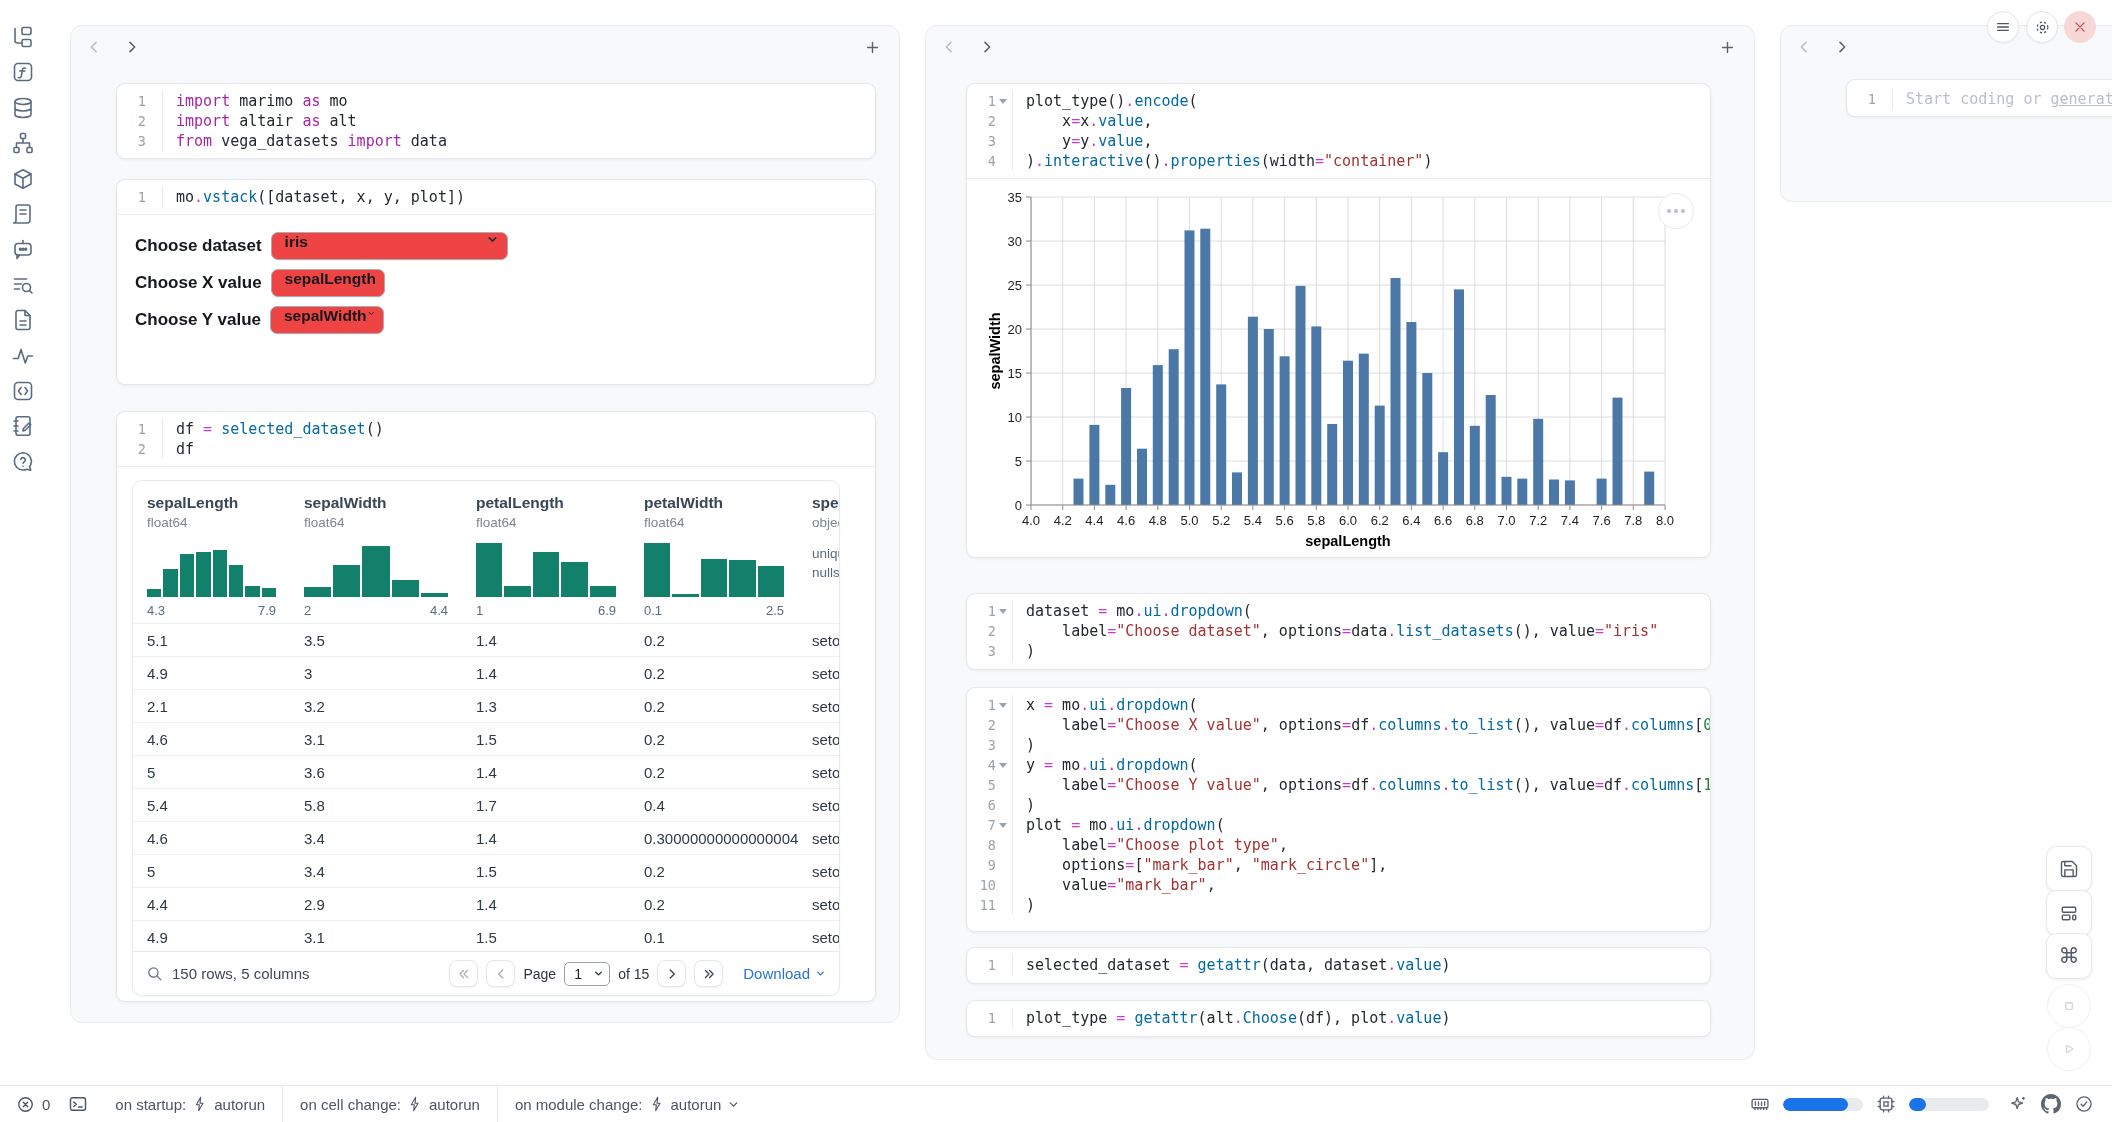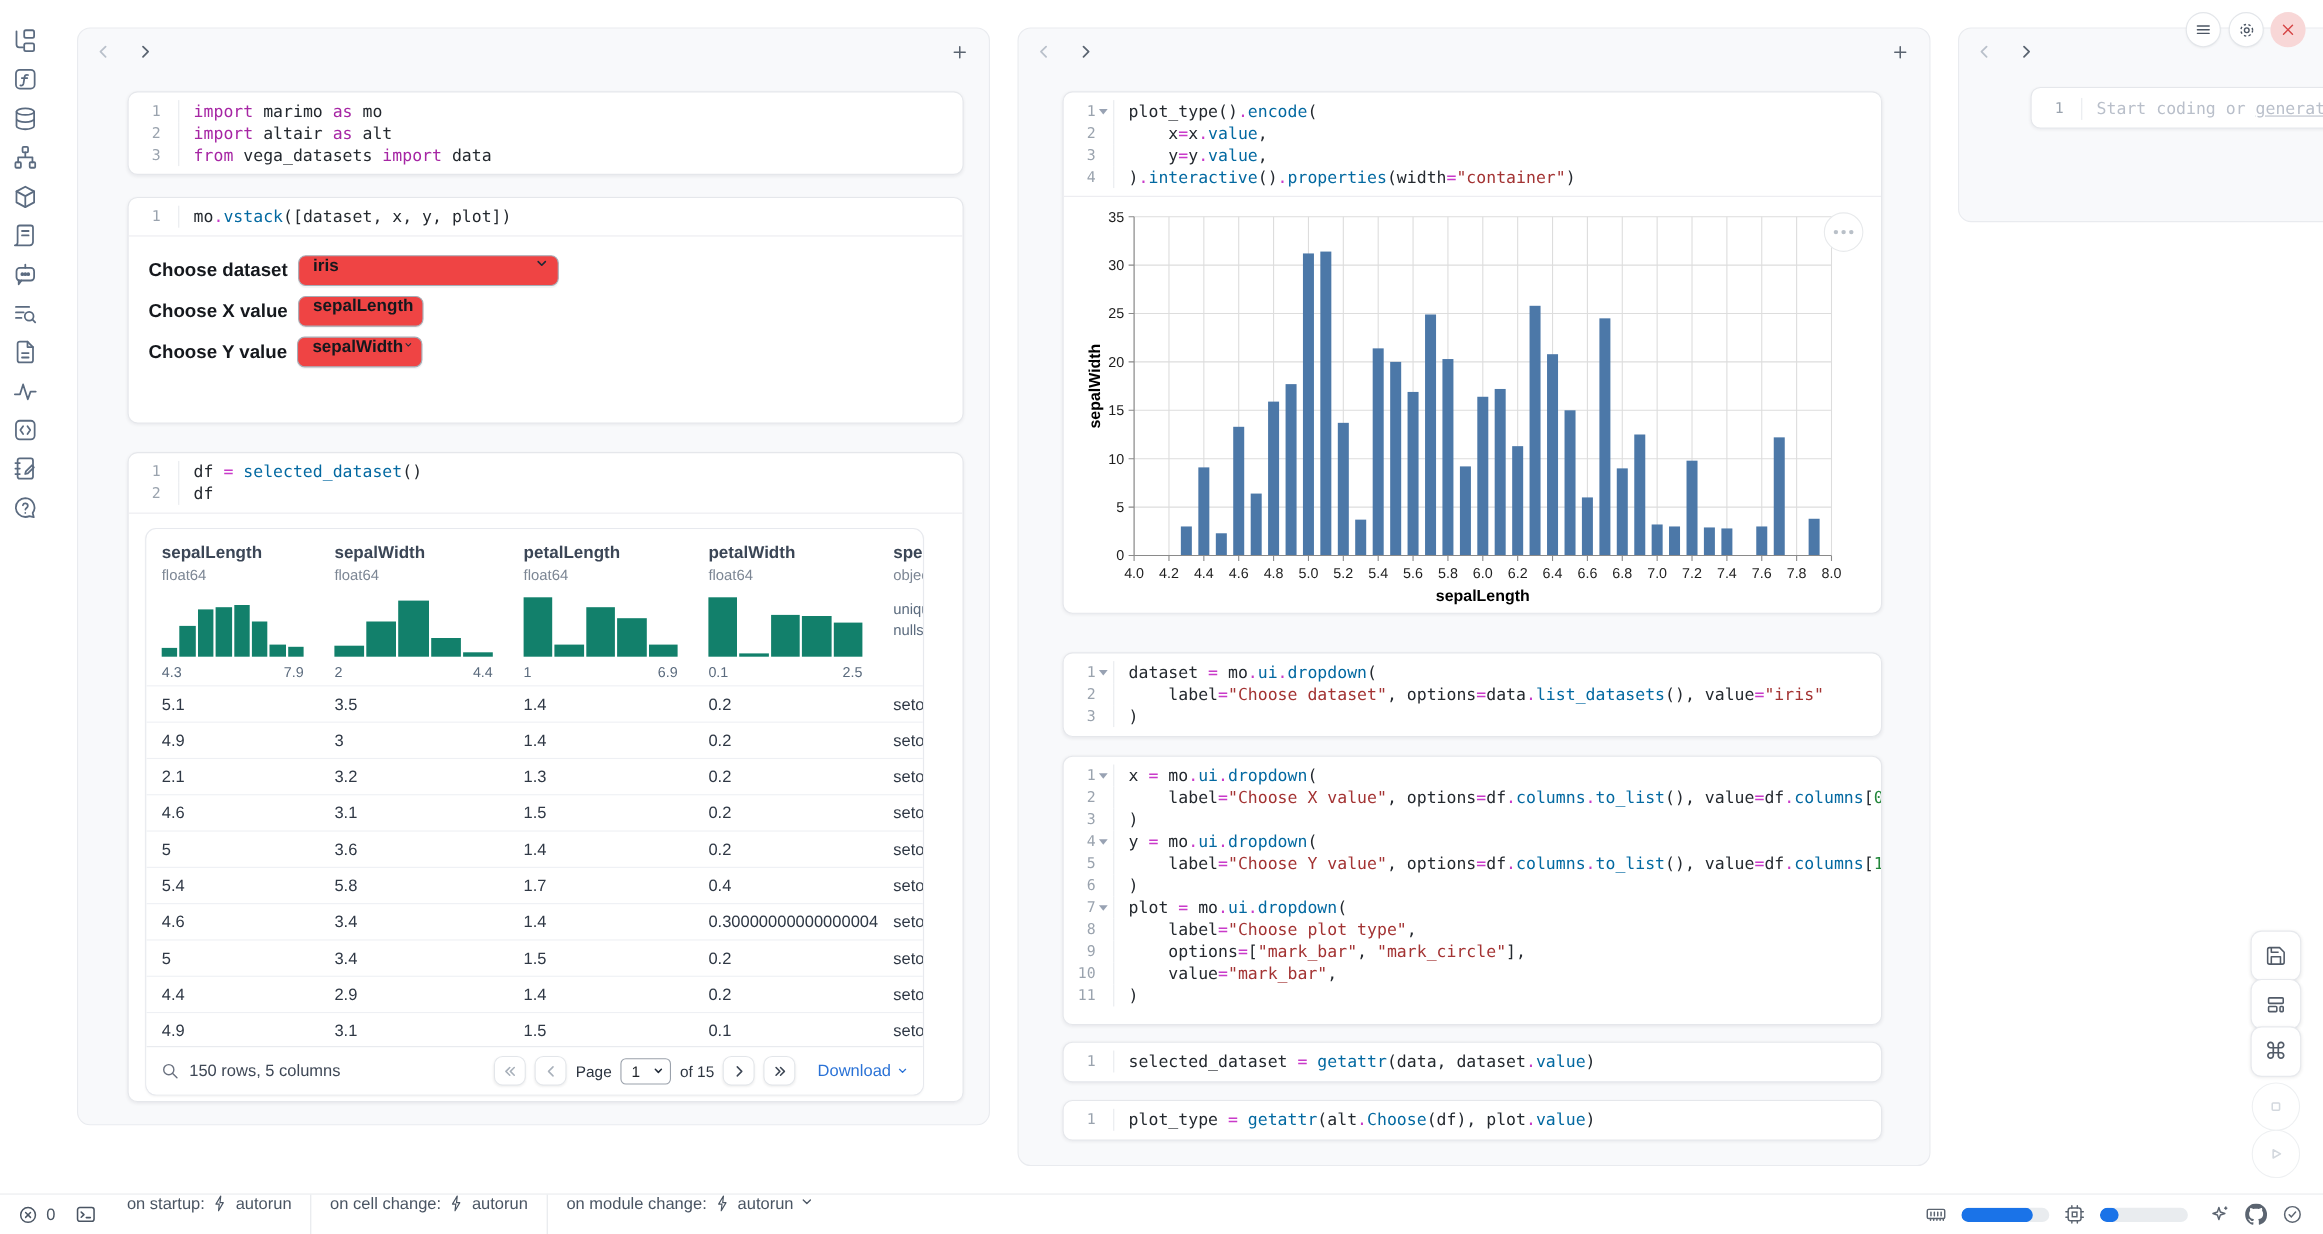--- a/index.html
+++ b/index.html
@@ -100,21 +100,21 @@
   .fab .cmdg { font-size:21px; color:#525b68; }
   .orb { position:absolute; left:2047px; width:44px; height:44px; border-radius:50%; background:#fff;
          border:1px solid #eef0f2; color:#d3d8de; display:flex; align-items:center; justify-content:center; }
 
   
   .statusbar { position:absolute; left:0; top:1085px; width:2112px; height:37px; background:#fff;
                border-top:1px solid #e9ebee; display:flex; align-items:center; font-size:15px; color:#4a5563; }
   .sb-left { display:flex; align-items:center; height:100%; padding-left:16px; }
   .sb-badge { display:flex; align-items:center; gap:7px; padding-right:18px; cursor:pointer; }
   .sb-term { padding-right:10px; cursor:pointer; color:#4a5563; display:flex; align-items:center; }
-  .sb-item { display:flex; gap:6px; padding:0 17px; height:100%; cursor:pointer; }
+  .sb-item { display:flex; align-items:center; gap:6px; padding:0 17px; height:100%; cursor:pointer; }
   .sb-sep { width:1px; height:36px; background:#e5e8eb; }
   .sb-right { margin-left:auto; display:flex; align-items:center; gap:13px; padding-right:18px; color:#5b6470; }
   .meter { width:80px; height:13px; border-radius:7px; background:#e9ecef; overflow:hidden; }
   .meter i { display:block; height:100%; background:#1a73e8; border-radius:7px; }
   svg.ic { width:20px; height:20px; }
 </style>
 </head>
 <body>
 
 <div class="stage">

